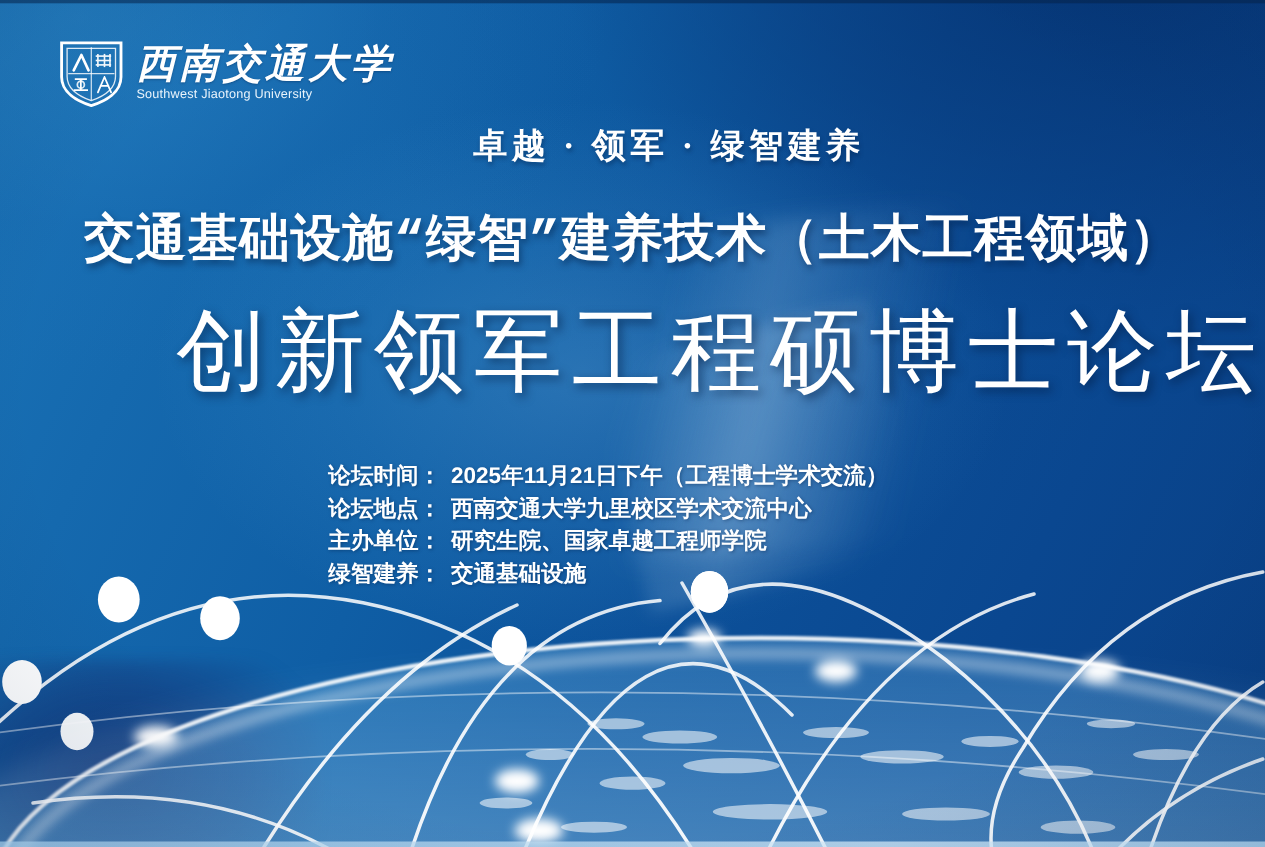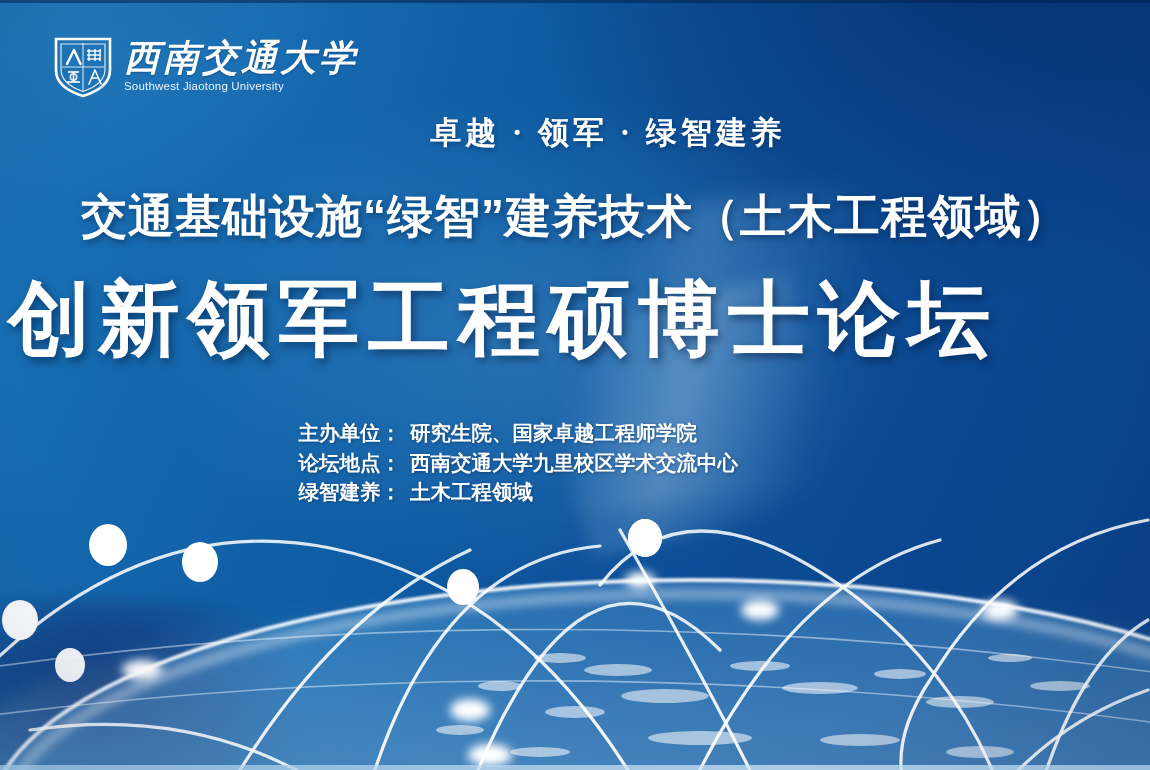--- a/index.html
+++ b/index.html
@@ -162,31 +162,31 @@
     padding-left: 33px;
   }
   .title-main {
     position: absolute;
     top: 186px; left: 0; width: 100%;
     text-align: center;
     color: #ffffff;
     font-size: 46px;
     font-weight: 700;
     letter-spacing: 1px;
-    font-family: Liberation Sans, sans-serif;
+    font-family: Liberation Mono, monospace;
     text-shadow: 2px 3px 6px rgba(2,28,66,.50);
     white-space: nowrap;
   }
   .title-big {
     position: absolute;
     top: 265px; left: 0; width: 100%;
-    text-align: left;
+    text-align: right;
     color: #ffffff;
     font-size: 82px;
-    font-weight: 700;
+    font-weight: 400;
     letter-spacing: 8px;
     text-indent: 8px;
     font-family: "Liberation Serif","DejaVu Serif",serif;
     text-shadow: 3px 4px 9px rgba(2,26,62,.55);
     white-space: nowrap;
   }
 
   
   .info {
     position: absolute;
@@ -378,28 +378,32 @@
 
     <div class="tagline">卓越 · 领军 · 绿智建养</div>
 
     <div class="title-main">交通基础设施“绿智”建养技术（土木工程领域）</div>
 
     <div class="title-big">创新领军工程硕博士论坛</div>
 
     <div class="info">
       <div class="info-inner" id="info-rows">
           <div class="info-row">
-            <span class="info-label">主办单位：</span>
-            <span class="info-value">研究生院、国家卓越工程师学院</span>
+            <span class="info-label">论坛时间：</span>
+            <span class="info-value">2025年11月21日下午（工程博士学术交流）</span>
           </div>
           <div class="info-row">
             <span class="info-label">论坛地点：</span>
             <span class="info-value">西南交通大学九里校区学术交流中心</span>
           </div>
           <div class="info-row">
+            <span class="info-label">主办单位：</span>
+            <span class="info-value">研究生院、国家卓越工程师学院</span>
+          </div>
+          <div class="info-row">
             <span class="info-label">绿智建养：</span>
-            <span class="info-value">土木工程领域</span>
+            <span class="info-value">交通基础设施</span>
           </div>
         </div>
     </div>
 
   </div>
 </div>
 
 </body></html>

